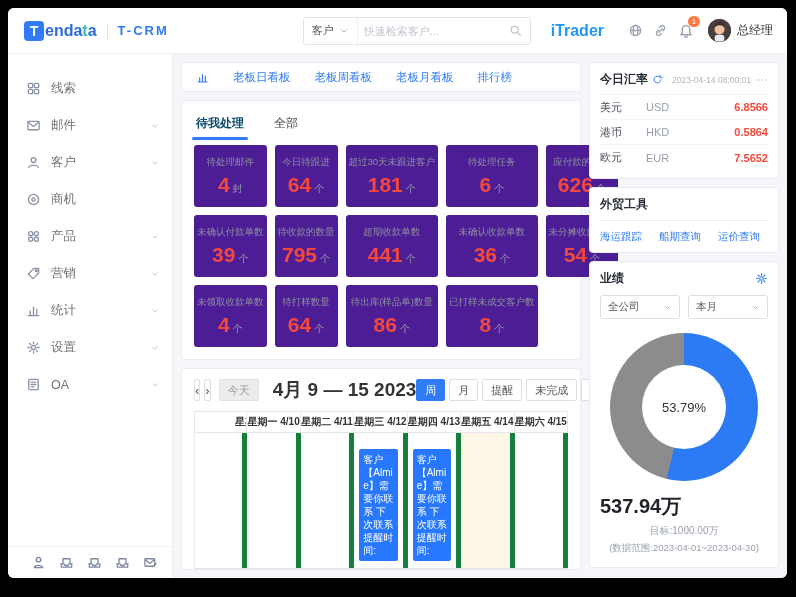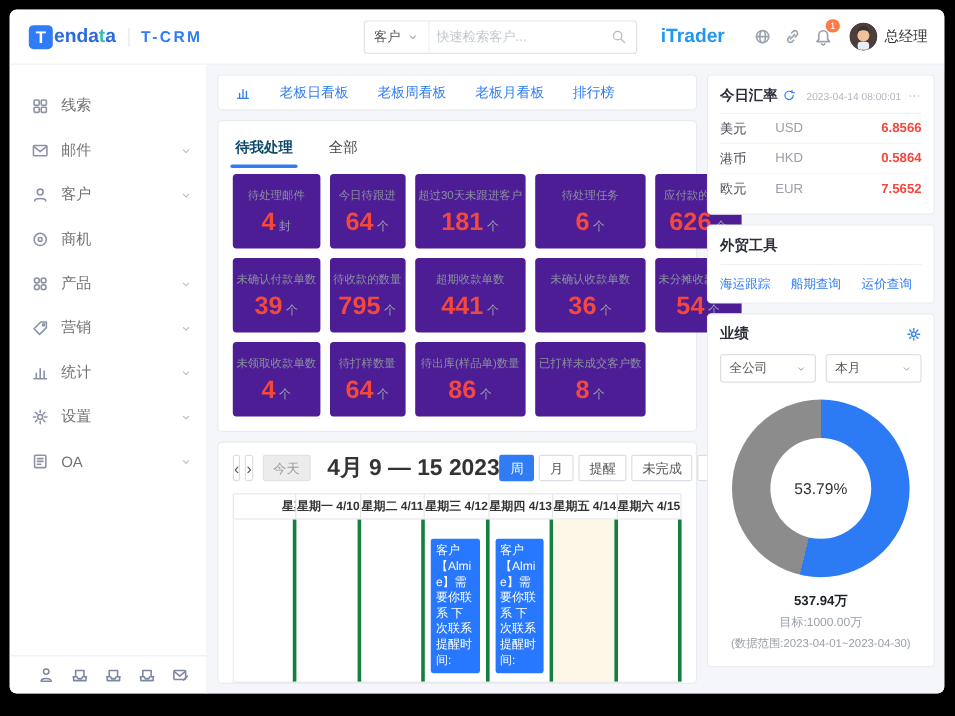--- a/index.html
+++ b/index.html
@@ -62,21 +62,21 @@
   .cal-btn.nav { width:26px; font-size:13px; padding:0; }
   .cal-btn + .cal-btn { margin-left:4px; }
   .cal-btn.today { background:#ececec; color:#9b9b9b; border-color:#e2e2e2; margin-left:8px; }
   .cal-btn.on { background:#2f7cf6; border-color:#2f7cf6; color:#fff; }
   .cal-title { font-size:19px; font-weight:bold; color:#333; margin-left:14px; white-space:nowrap; }
   .cal-right { margin-left:auto; display:flex; }
   .cal-days { display:grid; grid-template-columns:repeat(7,1fr); margin-top:8px; border-top:1px solid #e5e7eb; border-bottom:1px solid #e5e7eb; flex:none; }
   .cal-day { font-size:10px; font-weight:bold; color:#333; text-align:center; padding:3px 0; border-right:1px solid #e5e7eb; white-space:nowrap; overflow:hidden; }
   .cal-day:first-child { border-left:1px solid #e5e7eb;padding-left:40px; }
   .cal-body { flex:1; display:grid; grid-template-columns:repeat(7,1fr); min-height:0; border-bottom:1px solid #e5e7eb; }
-  .cal-col { border-right:3px solid #15803d; min-width:0; }
+  .cal-col { border-right:5px solid #15803d; min-width:0; }
   .cal-col:first-child { border-left:1px solid #ececf0; }
   .cal-col.today-col { background:#fcf7e6; }
   .cal-event { margin:16px 5px 0; background:#2878ff; border-radius:2px; color:#fff; font-size:10px; line-height:1.3; padding:4px 4px; word-break:break-all; cursor:pointer; }
 
   
   .right-col { width:190px; flex:none; display:flex; flex-direction:column; gap:8px; overflow:hidden; }
   .rc-card { padding:8px 10px; flex:none; }
   .rc-head { display:flex; align-items:center; }
   .rc-title { font-size:12px; font-weight:bold; color:#2a2f3a; }
   .fx-head { padding-bottom:6px; border-bottom:1px solid #f0f1f5; }
@@ -94,21 +94,21 @@
   .tool-link { font-size:10.5px; color:#2f7cf6; cursor:pointer; white-space:nowrap; }
 
   .perf-gear { margin-left:auto; color:#2f7cf6; display:flex; cursor:pointer; }
   .perf-selects { display:flex; justify-content:space-between; margin-top:8px; }
   .psel { width:80px; height:24px; border:1px solid #dcdfe6; border-radius:3px; display:flex; align-items:center; justify-content:space-between; padding:0 7px; font-size:10.5px; color:#555; cursor:pointer; background:#fff; }
   .psel .pchev { color:#999; display:flex; }
   .donut-wrap { width:148px; height:148px; margin:14px auto 0; position:relative; }
   .donut { width:148px; height:148px; border-radius:50%; }
   .donut-hole { position:absolute; inset:32px; background:#fff; border-radius:50%; display:flex; align-items:center; justify-content:center; }
   .donut-pct { font-size:13px; color:#333; }
-  .perf-amount { text-align:center; font-size:11px; font-weight:bold; color:#1f2329; margin-top:12px; }
+  .perf-amount { text-align:left; font-size:20px; font-weight:bold; color:#1f2329; margin-top:12px; }
   .perf-target { text-align:center; font-size:10px; color:#9aa0ab; margin-top:4px; }
   .perf-range { text-align:center; font-size:9.5px; color:#9aa0ab; margin-top:4px; padding-bottom:4px; }
 
   svg.i { width:1em; height:1em; fill:none; stroke:currentColor; stroke-width:1.4; stroke-linecap:round; stroke-linejoin:round; }
 </style>
 </head>
 <body>
 
 <svg width="0" height="0" style="position:absolute">
   <symbol id="i-home" viewBox="0 0 16 16">

